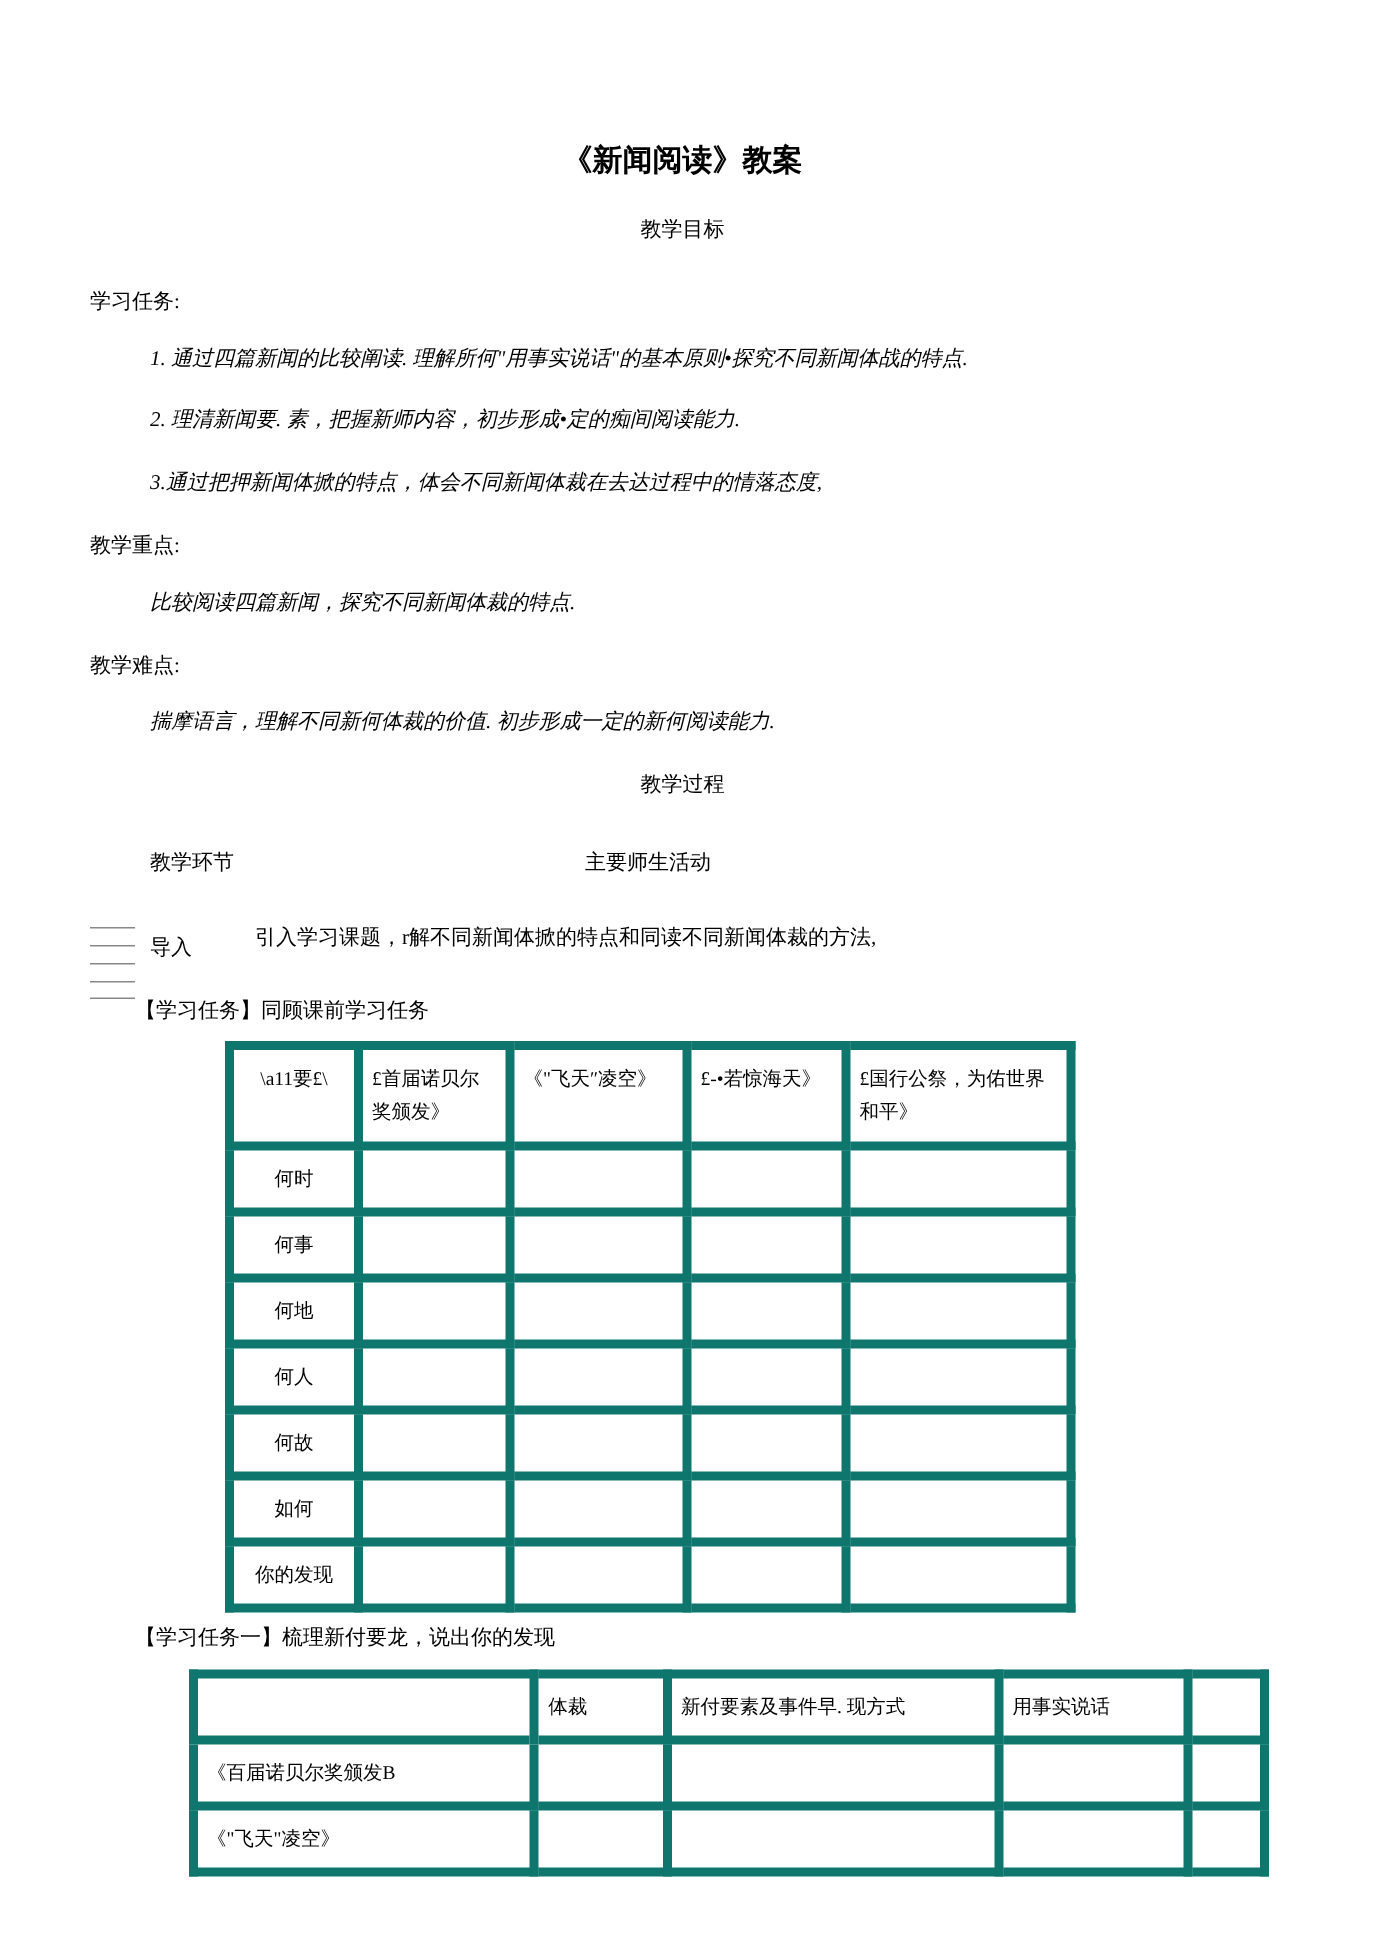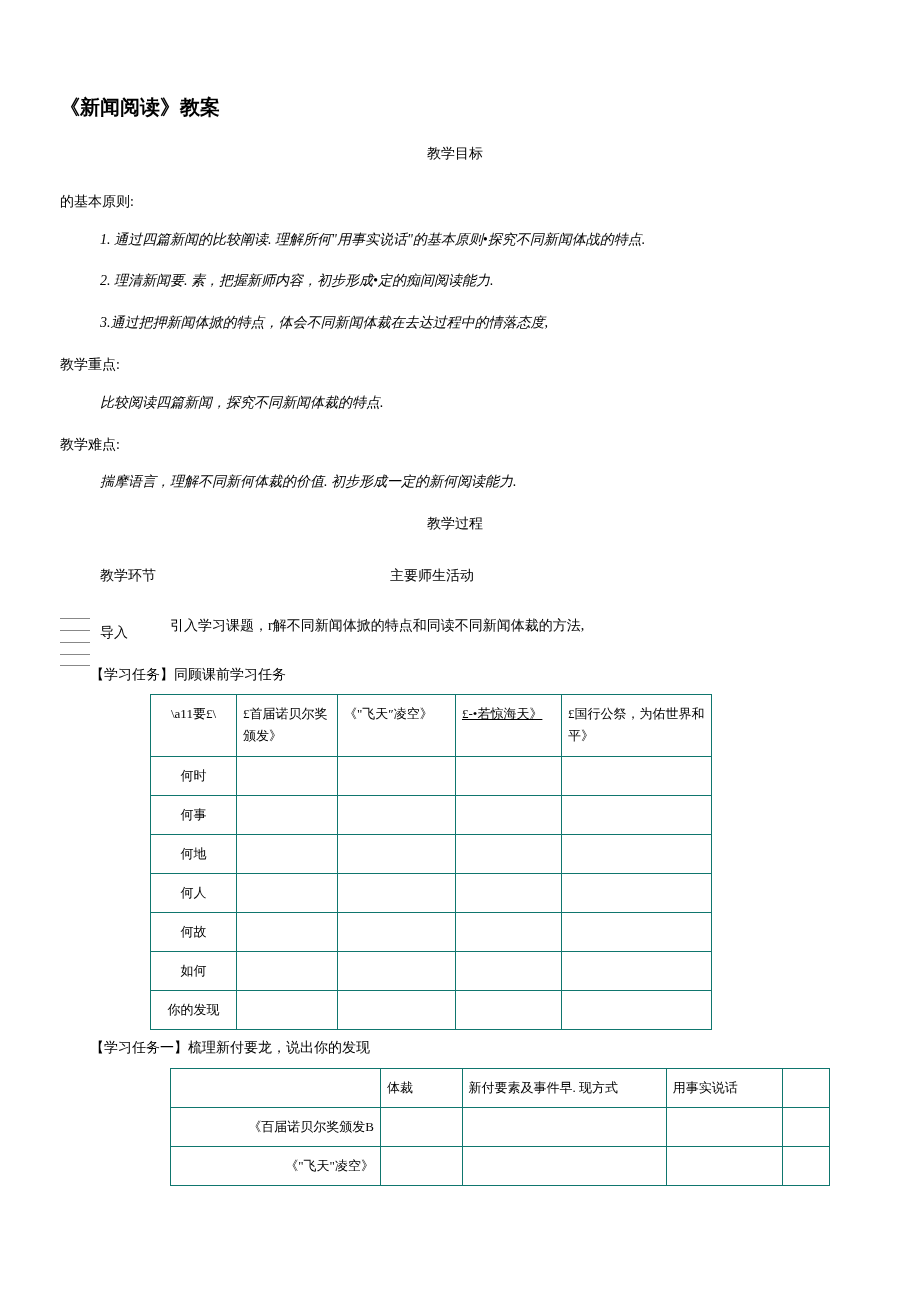--- a/index.html
+++ b/index.html
@@ -6,21 +6,21 @@
     body {
       background: #fff;
       font-family: "SimSun", "宋体", serif;
       font-size: 14px;
       color: #000;
       width: 920px;
       padding: 90px 70px 20px 60px;
       line-height: 1.7;
     }
     .title {
-      text-align: left;
+      text-align: center;
       font-size: 20px;
       font-weight: bold;
       margin-bottom: 18px;
     }
     .subtitle {
       text-align: center;
       font-size: 14px;
       margin-bottom: 24px;
     }
     .sect-label {
@@ -68,48 +68,48 @@
       flex: 1;
     }
     .row-line { margin-bottom: 8px; }
     .task-label { margin: 4px 0 8px 0; }
 
     table {
       border-collapse: collapse;
       font-size: 13px;
     }
     td {
-      border: 1px solid #0f766e;
+      border: 6px solid #0f766e;
       padding: 8px 6px;
       vertical-align: top;
       height: 20px;
     }
     .t1 { margin-left: 60px; }
     .t1 td.c0 { width: 86px; text-align: center; }
     .t1 td.c1 { width: 101px; }
     .t1 td.c2 { width: 118px; }
-    .t1 td.c3 { width: 106px; text-decoration: underline; }
+    .t1 td.c3 { width: 106px; }
     .t1 td.c4 { width: 150px; }
 
-    .t2 { margin-left: 80px; width: 660px;}
-    .t2 td.d0 { width: 180px; text-align: right; }
+    .t2 { margin-left: 36px; width: 720px;}
+    .t2 td.d0 { width: 180px; }
     .t2 td.d1 { width: 70px; }
     .t2 td.d2 { width: 175px; }
     .t2 td.d3 { width: 100px; }
     .t2 td.d4 { width: 40px; }
 
     .spacer-lbl { height: 140px;}
   </style>
 </head>
 <body>
 
 <div class="title">《新闻阅读》教案</div>
 <div class="subtitle">教学目标</div>
 
-<div class="sect-label">的基本原则:</div>
+<div class="sect-label">学习任务:</div>
 <div class="body-line">1. 通过四篇新闻的比较阐读. 理解所何"用事实说话"的基本原则•探究不同新闻体战的特点.</div>
 <div class="body-line">2. 理清新闻要. 素，把握新师内容，初步形成•定的痴间阅读能力.</div>
 <div class="body-line">3.通过把押新闻体掀的特点，体会不同新闻体裁在去达过程中的情落态度,</div>
 
 <div class="sect-label">教学重点:</div>
 <div class="body-line">比较阅读四篇新闻，探究不同新闻体裁的特点.</div>
 
 <div class="sect-label">教学难点:</div>
 <div class="body-line">揣摩语言，理解不同新何体裁的价值. 初步形成一定的新何阅读能力.</div>
 

